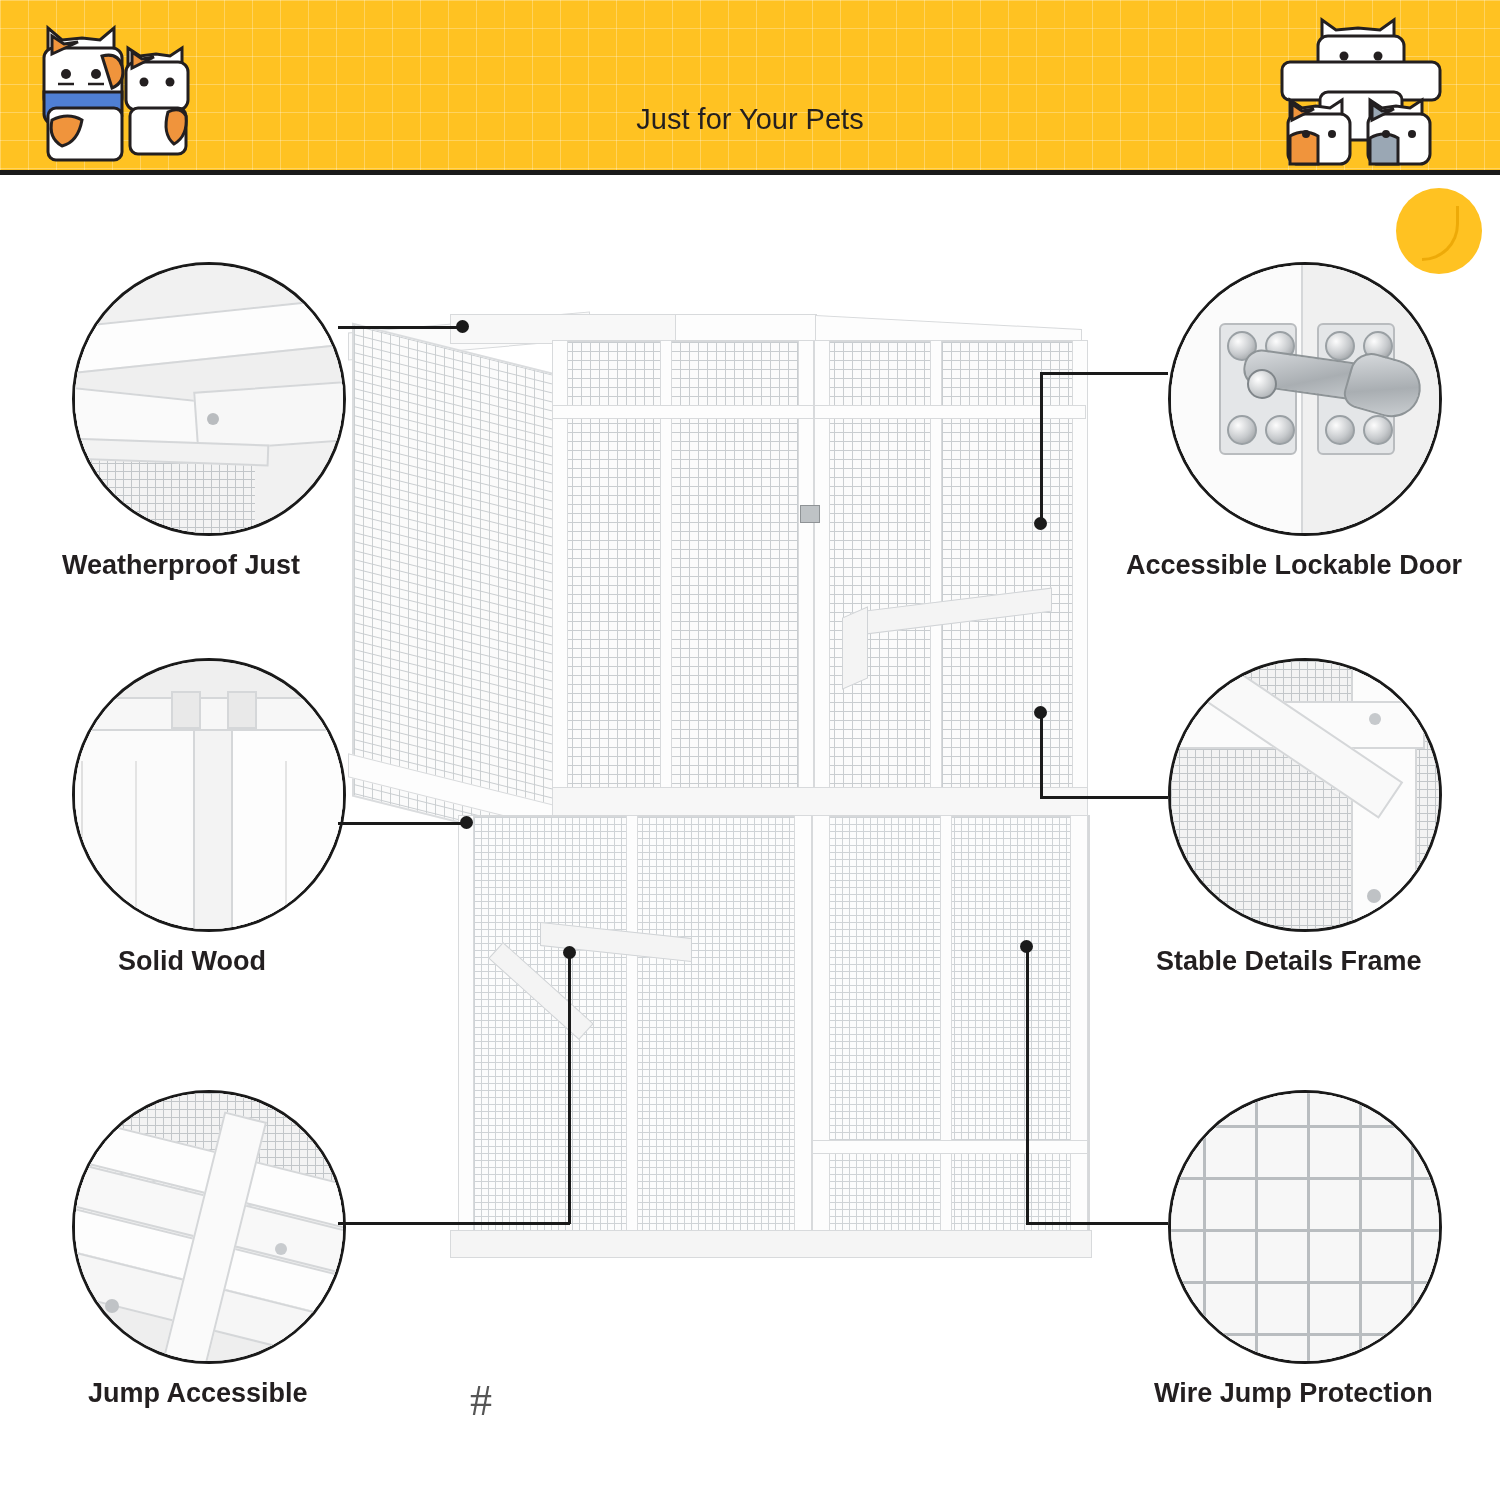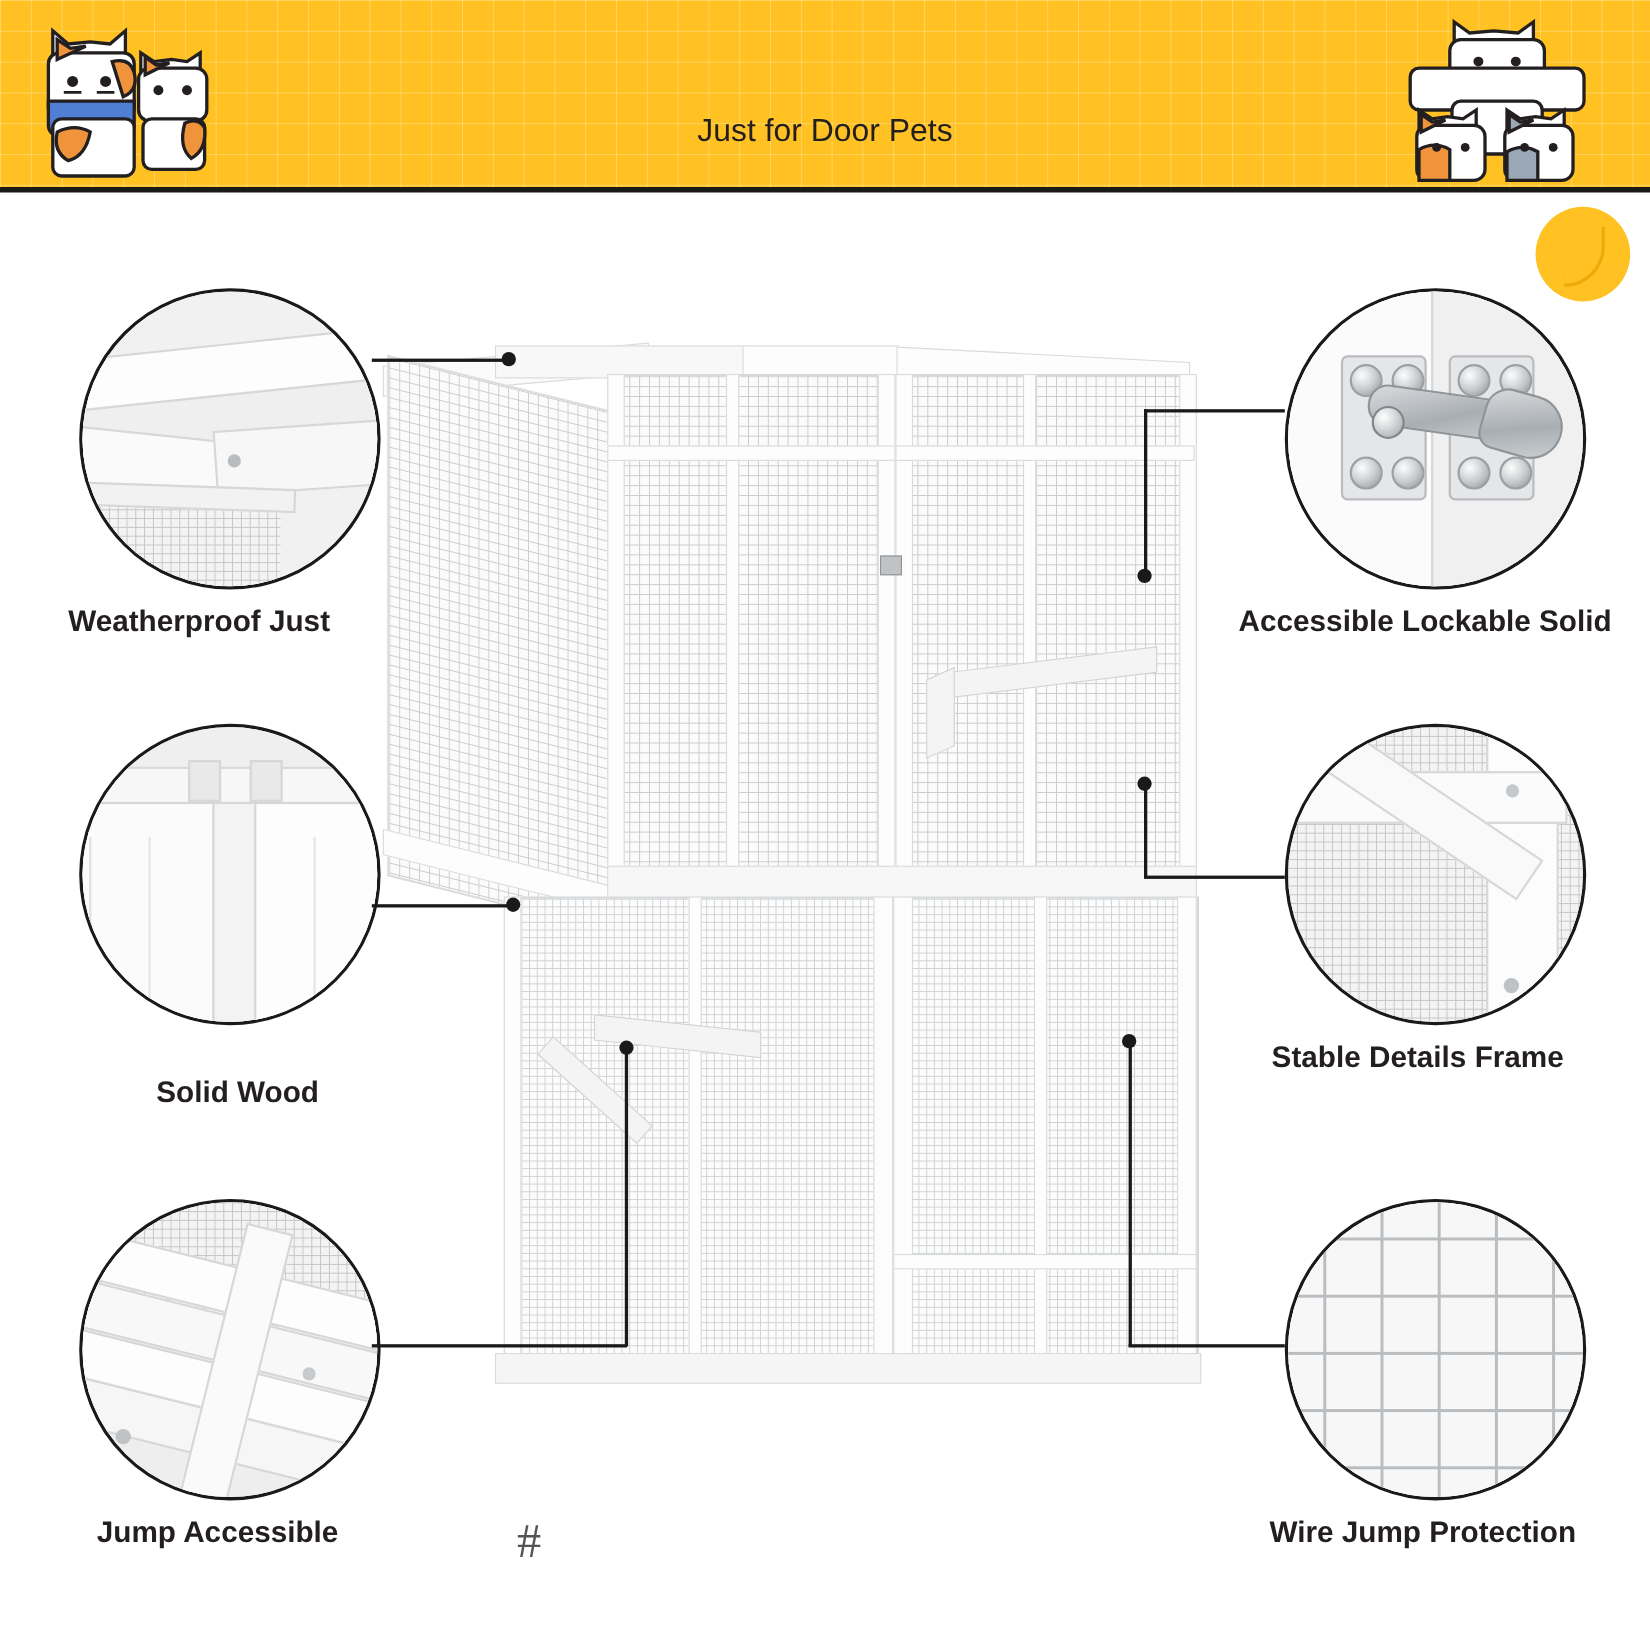--- a/index.html
+++ b/index.html
@@ -283,21 +283,21 @@
       </g>
       <g fill="#231f20">
         <circle cx="46" cy="128" r="4"></circle>
           <circle cx="72" cy="128" r="4"></circle>
         <circle cx="126" cy="128" r="4"></circle>
           <circle cx="152" cy="128" r="4"></circle>
       </g>
     </svg>
   </div>
 
-  <div class="header-sub">Just for Door Pets</div>
+  <div class="header-sub">Just for Your Pets</div>
 </div>
 <div class="header-rule"></div>
 <div class="corner-blob"></div>
 
 <div class="product">
 
   <div class="wood" style="position:absolute; left:18px; top:22px; width:240px; height:26px; transform:skewY(-5deg); background:#fbfbfb;"></div>
   <div class="wood" style="position:absolute; left:120px; top:14px; width:230px; height:28px; background:#f8f8f8;"></div>
   <div class="wood" style="position:absolute; left:345px; top:14px; width:140px; height:26px;"></div>
   <div class="wood" style="position:absolute; left:485px; top:22px; width:265px; height:26px; transform:skewY(3deg);"></div>
@@ -360,21 +360,21 @@
   <div class="z-plank" style="left:-10px; top:60px; width:130px; height:220px; background:#fbfbfb;"></div>
   <div class="z-plank" style="left:118px; top:52px; width:40px; height:230px; background:#f3f3f3;"></div>
   <div class="z-plank" style="left:156px; top:60px; width:130px; height:220px; background:#fdfdfd;"></div>
   <div class="z-plank" style="left:-10px; top:36px; width:300px; height:30px; background:#f7f7f7;"></div>
   <div class="z-plank" style="left:96px; top:30px; width:26px; height:34px; background:#e9e9e9;"></div>
   <div class="z-plank" style="left:152px; top:30px; width:26px; height:34px; background:#e9e9e9;"></div>
   <div style="position:absolute; left:6px; top:100px; width:2px; height:170px; background:#e0e0e0;"></div>
   <div style="position:absolute; left:60px; top:100px; width:2px; height:170px; background:#e4e4e4;"></div>
   <div style="position:absolute; left:210px; top:100px; width:2px; height:170px; background:#e4e4e4;"></div>
 </div>
-<div class="label" style="left:118px; top:978px;margin-left:24px;">Solid Wood</div>
+<div class="label" style="left:118px; top:946px;">Solid Wood</div>
 <div class="leader" style="left:338px; top:822px; width:130px;"></div>
 <div class="dot" style="left:460px; top:816px;"></div>
 
 <div class="circle" style="left:72px; top:1090px; width:268px; height:268px;">
   <div style="position:absolute; inset:0; background:#eeeeee;"></div>
   <div class="z-mesh-fine" style="left:0; top:0; width:268px; height:120px;"></div>
   <div class="z-plank" style="left:-30px; top:58px; width:330px; height:40px; transform:rotate(14deg); background:#fdfdfd;"></div>
   <div class="z-plank" style="left:-30px; top:104px; width:330px; height:40px; transform:rotate(14deg); background:#f8f8f8;"></div>
   <div class="z-plank" style="left:-30px; top:150px; width:330px; height:40px; transform:rotate(14deg); background:#fdfdfd;"></div>
   <div class="z-plank" style="left:-20px; top:196px; width:330px; height:40px; transform:rotate(14deg); background:#f6f6f6;"></div>
@@ -398,21 +398,21 @@
   <div class="hw-screw" style="left:56px; top:150px;"></div>
   <div class="hw-screw" style="left:94px; top:150px;"></div>
   <div class="hw-screw" style="left:154px; top:66px;"></div>
   <div class="hw-screw" style="left:192px; top:66px;"></div>
   <div class="hw-screw" style="left:154px; top:150px;"></div>
   <div class="hw-screw" style="left:192px; top:150px;"></div>
   <div class="hw-latch" style="left:72px; top:92px; width:140px; height:34px; border-radius:18px; transform:rotate(8deg);"></div>
   <div class="hw-latch" style="left:176px; top:92px; width:70px; height:54px; border-radius:30px 40px 40px 20px; transform:rotate(16deg);"></div>
   <div style="position:absolute; left:76px; top:104px; width:26px; height:26px; border-radius:50%; background:radial-gradient(circle at 35% 32%, #ffffff, #9fa4a8); border:2px solid #80868a;"></div>
 </div>
-<div class="label" style="left:1126px; top:550px;">Accessible Lockable Solid</div>
+<div class="label" style="left:1126px; top:550px;">Accessible Lockable Door</div>
 <div class="leader" style="left:1040px; top:372px; width:128px;"></div>
 <div class="leader-v" style="left:1040px; top:372px; height:152px;"></div>
 <div class="dot" style="left:1034px; top:517px;"></div>
 
 <div class="circle" style="left:1168px; top:658px; width:268px; height:268px;">
   <div class="z-mesh-fine" style="left:0; top:0; width:268px; height:268px;"></div>
   <div class="z-plank" style="left:180px; top:-10px; width:62px; height:290px; background:#fcfcfc;"></div>
   <div class="z-plank" style="left:-10px; top:40px; width:260px; height:44px; background:#fbfbfb;"></div>
   <div class="z-plank" style="left:6px; top:52px; width:230px; height:40px; transform:rotate(34deg); background:#f9f9f9;"></div>
   <div style="position:absolute; left:196px; top:228px; width:14px; height:14px; border-radius:50%; background:#bfc2c5;"></div>

